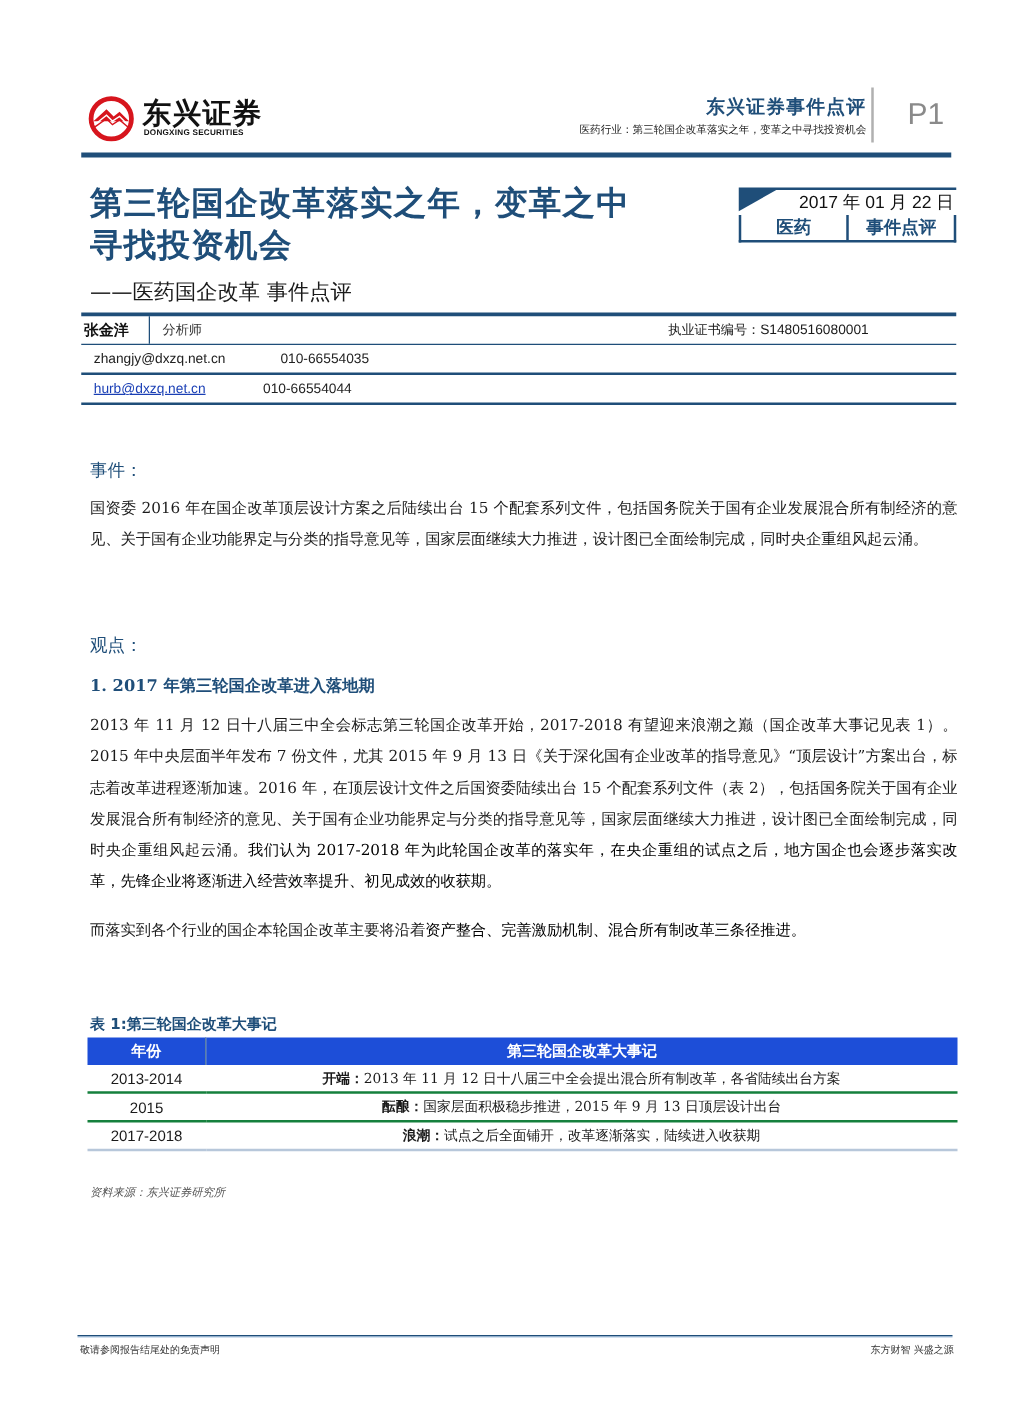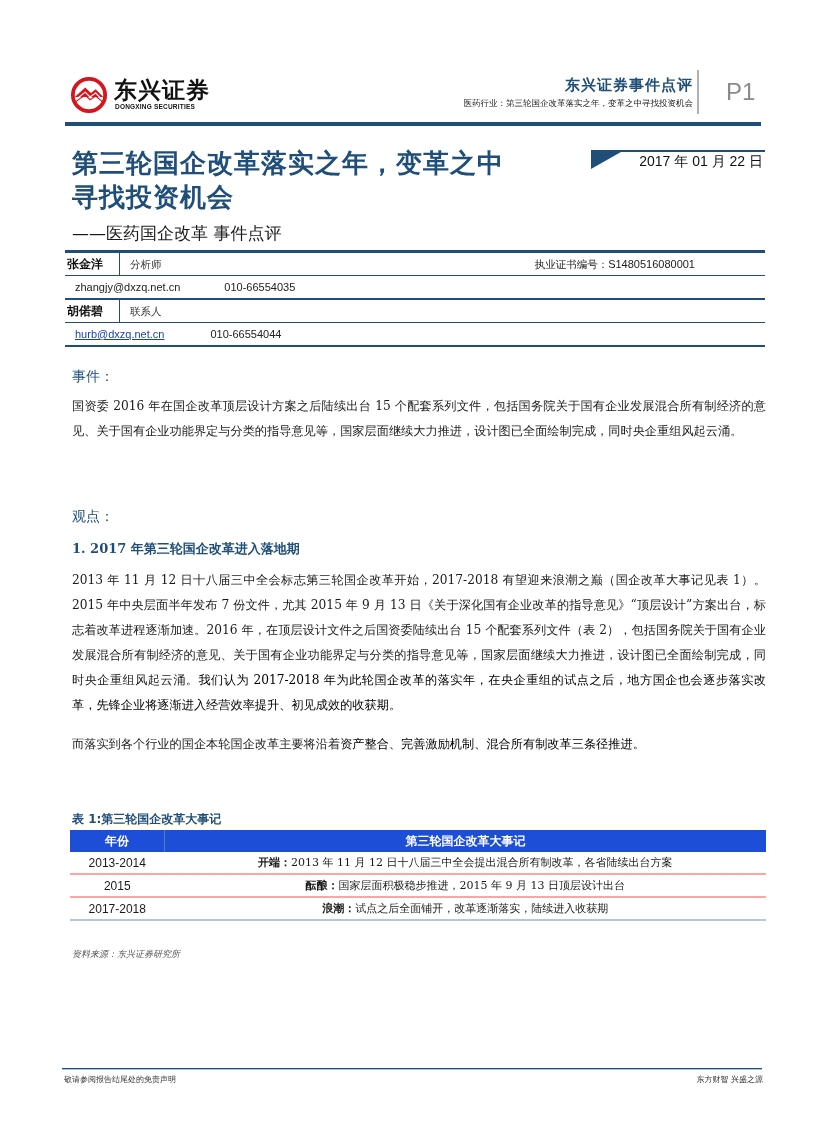--- a/index.html
+++ b/index.html
@@ -56,21 +56,21 @@
   .pt1-h { left: 72px; top: 540px; font-size: 13px; font-weight: bold; color: #1f4e79; font-family: "DejaVu Serif", serif; }
   .pt1-p { left: 72px; top: 568px; width: 694px; }
   .pt1-p b, .pt2-p b { font-weight: normal; color: #000; }
   .pt2-p { left: 72px; top: 732px; width: 700px; white-space: nowrap; }
 
   
   .t1-cap { left: 72px; top: 811px; font-size: 12px; font-weight: bold; color: #1f4e79; }
   .t1 { left: 70px; top: 830px; width: 696px; border-collapse: collapse; }
   .t1 th { background: #1d4ed8; color: #fff; font-size: 12px; font-weight: bold; height: 22px; padding: 0; }
   .t1 th.c1 { width: 94px; border-right: 1px solid #5a7fa6; }
-  .t1 td { height: 21px; font-size: 11px; text-align: center; padding: 0; border-bottom: 2px solid #fca5a5; }
+  .t1 td { height: 21px; font-size: 11px; text-align: center; padding: 0; border-bottom: 2px solid #15803d; }
   .t1 td.c1 { font-family: "Liberation Sans", sans-serif; font-size: 12px; }
   .t1 td.c2 { font-family: "DejaVu Serif", serif; }
   .t1 td.c2 b { font-family: "DejaVu Serif", serif; font-weight: bold; }
   .t1 tr:last-child td { border-bottom: 2px solid #b7c7da; }
   .t1-src { left: 72px; top: 948px; font-size: 9px; font-style: italic; color: #555; font-family: "DejaVu Serif", serif; }
 
   
   .foot-rule { left: 62px; top: 1068px; width: 700px; height: 1px; background: #1f4e79; box-shadow: 0 1px 0 #a9c4e0; }
   .foot-l { left: 64px; top: 1074px; font-size: 8px; color: #333; font-family: "DejaVu Serif", serif; }
   .foot-r { right: 64px; top: 1074px; font-size: 8px; color: #333; font-family: "DejaVu Serif", serif; }
@@ -96,39 +96,39 @@
 <div class="abs hdr-rule"></div>
 
 <div class="abs main-title">第三轮国企改革落实之年，变革之中寻找投资机会</div>
 <div class="abs subtitle">——医药国企改革 事件点评</div>
 
 <div class="abs infobox">
   <div class="ib-date">
     <span class="tri"></span>
     <span class="txt">2017 年 01 月 22 日</span>
   </div>
+  <div class="ib-cats">
+    <div class="ib-cat">医药</div>
+    <div class="ib-cat">事件点评</div>
+  </div>
 </div>
 
 <div class="abs analysts">
   <div class="an-row">
     <div class="an-name">张金洋</div>
     <div class="an-cell an-role">分析师</div>
     <div class="an-cert">
       <span class="lbl">执业证书编号：</span><span>S1480516080001</span>
     </div>
   </div>
   <div class="an-row group-end">
     <div class="an-name"></div>
     <div class="an-cell">
       <span>zhangjy@dxzq.net.cn</span><span class="gap"></span><span>010-66554035</span>
     </div>
-  </div>
-  <div class="an-row">
-    <div class="an-name">胡偌碧</div>
-    <div class="an-cell an-role">联系人</div>
   </div>
   <div class="an-row group-end">
     <div class="an-name"></div>
     <div class="an-cell">
       <span class="link">hurb@dxzq.net.cn</span><span class="gap" style="width:46px"></span><span>010-66554044</span>
     </div>
   </div>
 </div>
 
 <div class="abs sec-h event-h">事件：</div>

